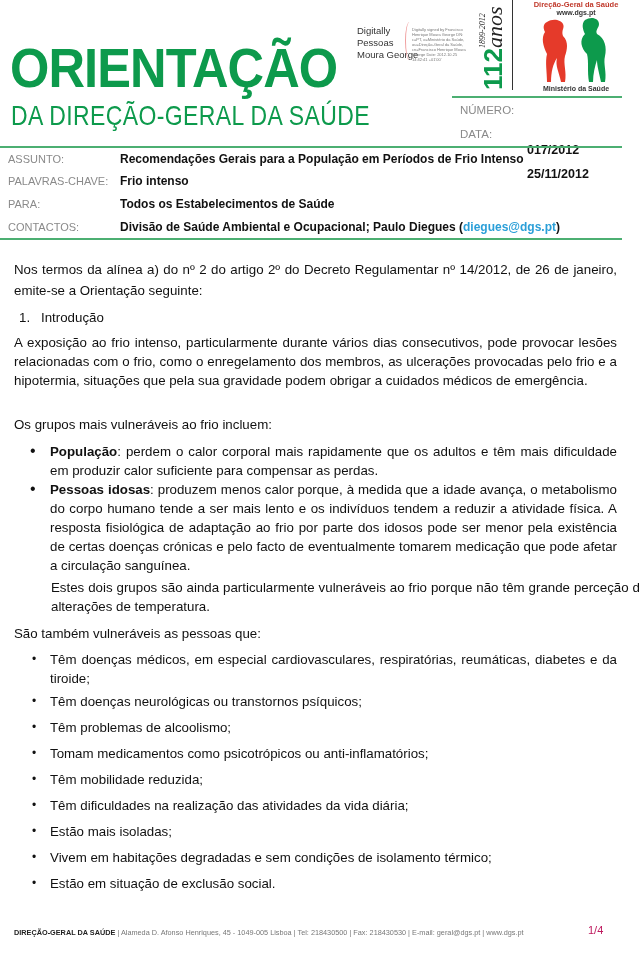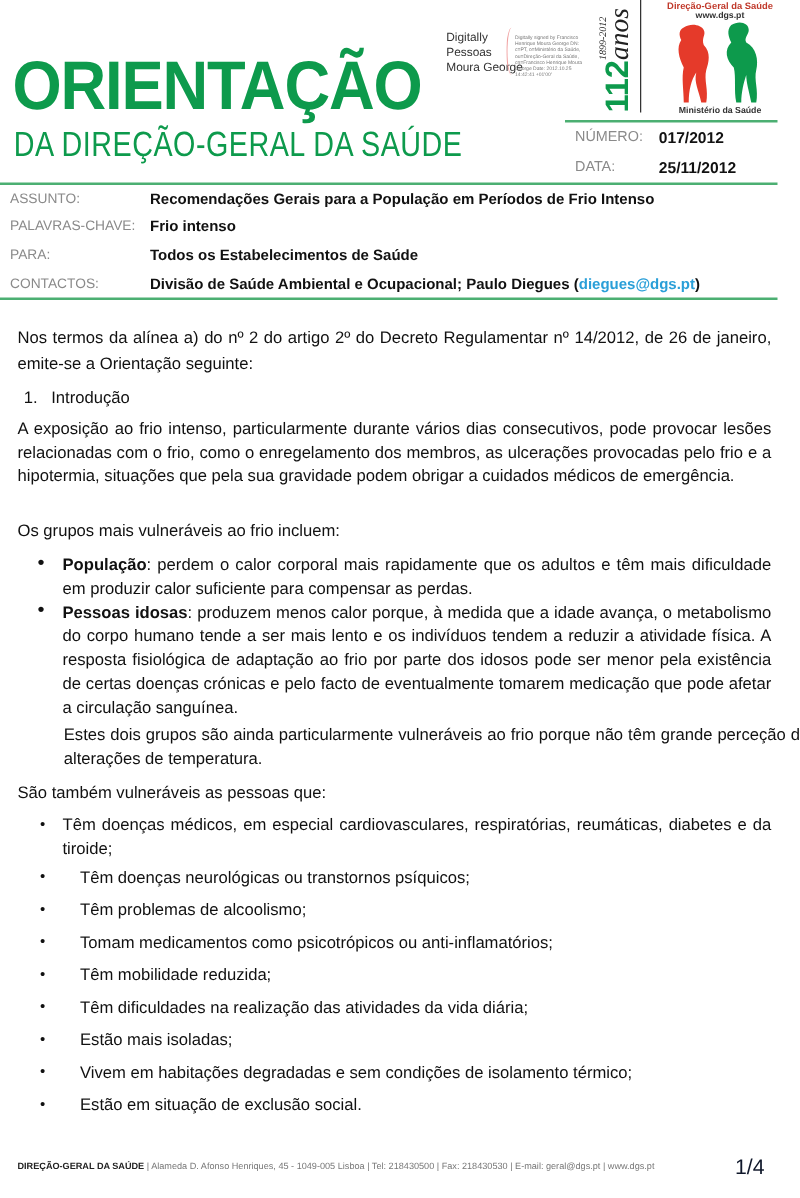--- a/index.html
+++ b/index.html
@@ -11,32 +11,32 @@
   .sigmeta { left:412px; top:27px; font-size:4px; line-height:5px; color:#777; width:56px; }
   .sigstroke { left:405px; top:22px; width:8px; height:38px; border-left:1px solid #f0a0a0; border-radius:50%; }
   .anos { left:478px; top:0px; width:28px; height:92px; }
   .vrule { left:512px; top:0px; width:1px; height:90px; background:#333; }
   .logo-txt1 { left:517px; top:0px; width:118px; text-align:center; font-size:7.5px; font-weight:bold; color:#c0392b; line-height:9px; }
   .logo-txt2 { left:517px; top:8px; width:118px; text-align:center; font-size:7px; font-weight:bold; color:#333; line-height:9px; }
   .logo-fig { left:525px; top:16px; width:100px; height:70px; }
   .logo-txt3 { left:517px; top:85px; width:118px; text-align:center; font-size:7px; font-weight:bold; color:#333; }
   .gline { height:2px; background:#4caf72; }
   .meta-label { font-size:11.5px; color:#8a8a8a; }
-  .meta-val { font-size:12.5px; font-weight:bold; color:#111; }
+  .meta-val { font-size:12.5px; font-weight:bold; color:#111;margin-top:40px; }
   .hdr-label { font-size:11px; color:#8a8a8a; left:8px; }
   .hdr-val { font-size:12px; font-weight:bold; color:#111; left:120px; white-space:nowrap; }
   .link { color:#2a9fd8; }
   .body-text { left:14px; width:603px; font-size:13.3px; line-height:19px; text-align:justify; color:#111; }
   .bullet-block { left:50px; width:567px; font-size:13.3px; line-height:19px; text-align:justify; color:#111; }
   .big-dot { left:30px; font-size:16px; line-height:19px; }
   .small-dot { left:32px; font-size:12px; line-height:19px; }
-  .simple-item { left:64px; font-size:13.3px; line-height:19px; white-space:nowrap; color:#111; }
+  .simple-item { left:50px; font-size:13.3px; line-height:19px; white-space:nowrap; color:#111; }
   .footer { left:14px; top:928px; font-size:7.3px; color:#777; white-space:nowrap;text-align:center; }
   .footer b { color:#222; }
-  .pageno { left:588px; top:924px; font-size:17px; color:#0f172a; }
+  .pageno { left:588px; top:924px; font-size:11px; color:#be185d; }
 </style>
 </head>
 <body>
 
 <div class="abs title-main">ORIENTAÇÃO</div>
 <div class="abs title-sub">DA DIREÇÃO-GERAL DA SAÚDE</div>
 
 <div class="abs signer">
   <div>Digitally</div>
   <div>Pessoas</div>

